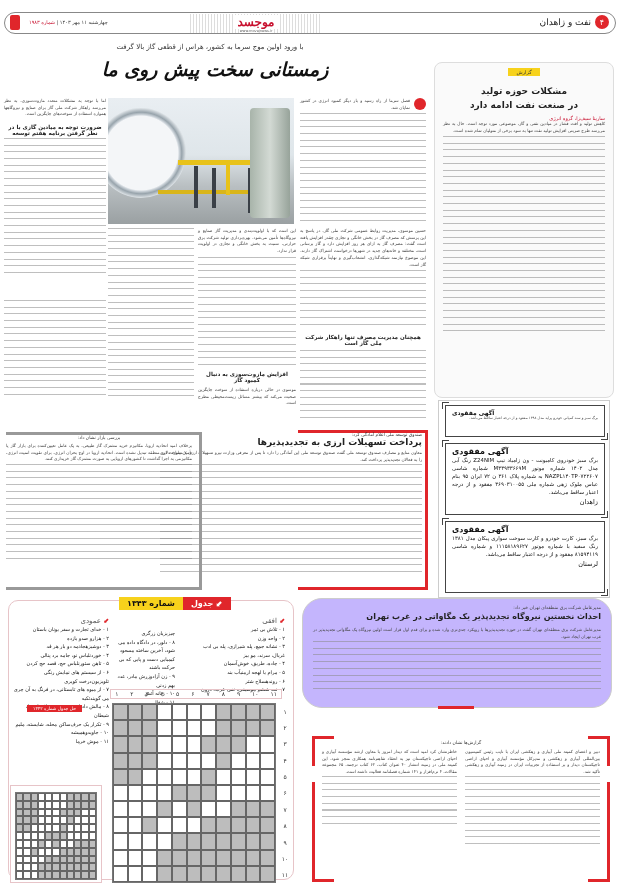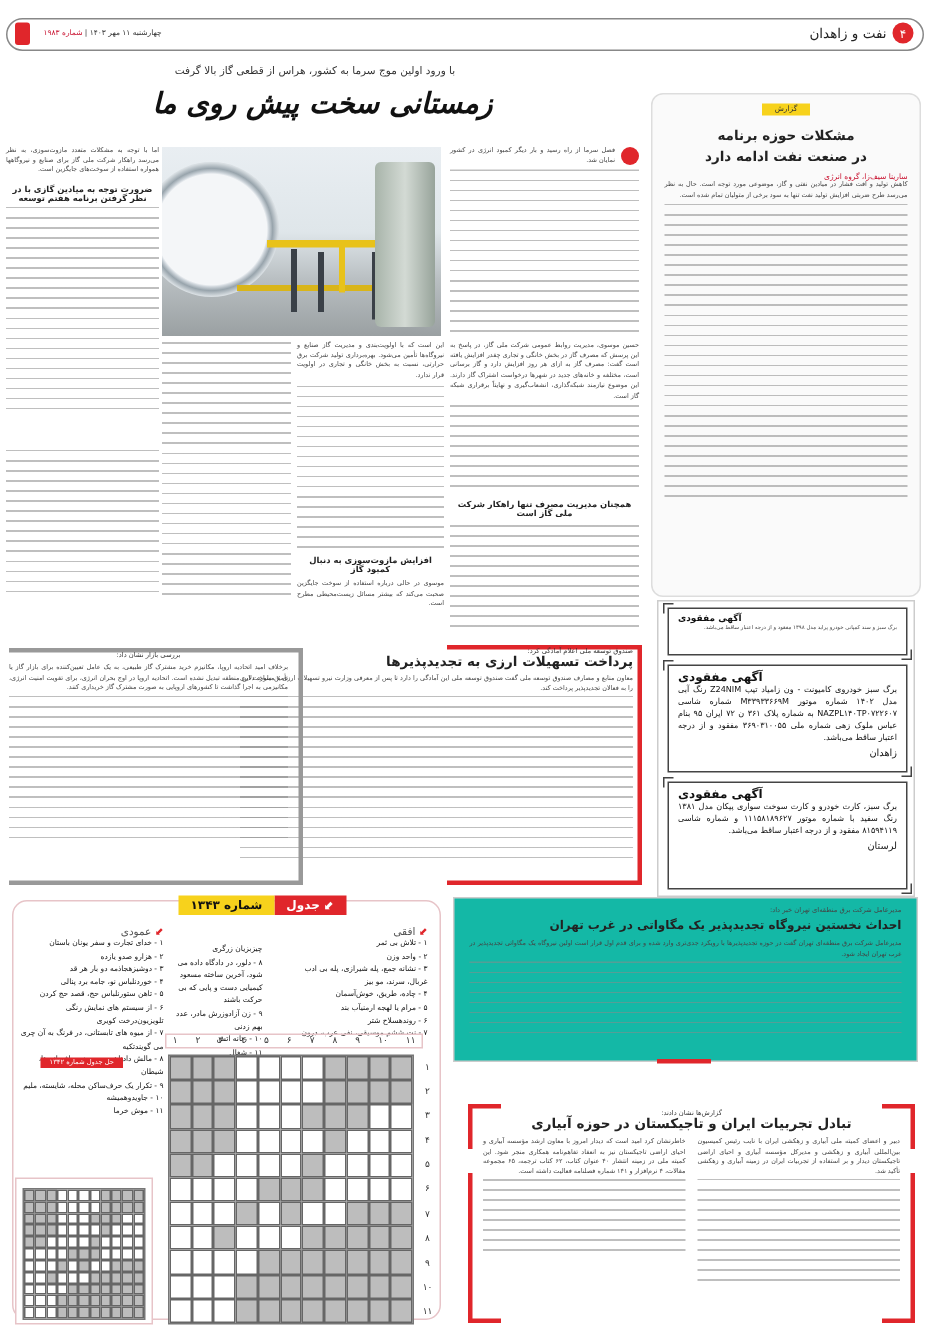--- a/index.html
+++ b/index.html
@@ -29,39 +29,43 @@
 .side-title{font-size:9px;font-weight:bold;text-align:center;line-height:14px;color:#222}
 .byline{font-size:5px;color:#c8102e}
 .adbox{position:absolute;border:1.5px solid #444;background:#fff;padding:3px 6px}
 .adbox:before,.adbox:after{content:"";position:absolute;width:6px;height:6px;border:1.5px solid #444}
 .adbox:before{top:-4px;left:-4px;border-right:none;border-bottom:none}
 .adbox:after{bottom:-4px;right:-4px;border-left:none;border-top:none}
 .ad-title{font-size:8px;font-weight:bold;text-align:left;color:#111}
 .ad-body{font-size:6.3px;line-height:10px;color:#111;text-align:justify}
 .ad-city{font-size:6.5px;color:#111;margin-top:2px}
 .sub-h{font-size:5.6px;font-weight:bold;text-align:center;color:#222}
-.box-grey{left:302px;top:598px;width:310px;height:110px;border:1px solid #ccc;border-radius:0;background:#14b8a6}
+.box-grey{left:302px;top:598px;width:310px;height:110px;border:1px solid #ccc;border-radius:20px;background:#c4b5fd}
 .cross{left:8px;top:600px;width:286px;height:280px;border:1px solid #e7c4c8;border-radius:10px}
 .cw-tab-red{background:#e0262b;color:#fff;font-size:8px;font-weight:bold;padding:2px 8px}
 .cw-tab-yel{background:#f7d21c;color:#111;font-size:8px;font-weight:bold;padding:2px 8px}
 .clue{font-size:5px;line-height:8.6px;color:#111}
 .clue-h{font-size:7px;color:#555}
 .grid{position:absolute;display:grid;border:1px solid #777}
 .cell{border:0.5px solid #666;background:#fff}
 .cell.b{background:#bdbdbd}
 .small-sol{left:10px;top:785px;width:92px;height:98px;border:1px solid #e7c4c8;background:#fff}
 </style>
 </head>
 <body>
 
 <div class="abs hdr">
   <div class="sec">
     <span class="pg-num">۴</span>
     <span>نفت و زاهدان</span>
   </div>
+  <div class="logo">
+    <span class="name">موجسد</span>
+    <span class="url">www.movajnews.ir</span>
+  </div>
   <div class="date">
     <span>چهارشنبه ۱۱ مهر ۱۴۰۳</span> | <span class="num">شماره ۱۹۸۳</span>
   </div>
   <div class="mark"></div>
 </div>
 
 <div class="abs supra" style="left:60px;top:43px;width:300px;">با ورود اولین موج سرما به کشور، هراس از قطعی گاز بالا گرفت</div>
 <div class="abs main-title" style="left:90px;top:58px;width:250px;font-style:italic;">زمستانی سخت پیش روی ما</div>
 
 <div class="abs photo">
@@ -99,21 +103,21 @@
 <div class="abs" style="left:198px;top:228px;width:98px;">
   <div class="col-text">این است که با اولویت‌بندی و مدیریت گاز صنایع و نیروگاه‌ها تأمین می‌شود. بهره‌برداری تولید شرکت برق حرارتی، نسبت به بخش خانگی و تجاری در اولویت قرار ندارد.</div>
   <div class="lines" style="height:110px;margin-top:2px"></div>
   <div class="sub-h" style="margin:4px 0">افزایش مازوت‌سوزی به دنبال کمبود گاز</div>
   <div class="col-text">موسوی در حالی درباره استفاده از سوخت جایگزین صحبت می‌کند که بیشتر مسائل زیست‌محیطی مطرح است.</div>
 </div>
 <div class="abs lines" style="left:108px;top:228px;width:86px;height:172px"></div>
 
 <div class="abs sidebox">
   <div style="text-align:center;margin-top:-4px"><span class="tag">گزارش</span></div>
-  <div class="side-title" style="margin-top:6px">مشکلات حوزه برنامه</div>
+  <div class="side-title" style="margin-top:6px">مشکلات حوزه تولید</div>
   <div class="side-title">در صنعت نفت ادامه دارد</div>
   <div style="padding:3px 8px">
     <div class="byline">سارینا سیف‌زا، گروه انرژی</div>
     <div class="col-text">کاهش تولید و افت فشار در میادین نفتی و گاز، موضوعی مورد توجه است. حال به نظر می‌رسد طرح ضربتی افزایش تولید نفت تنها به سود برخی از متولیان تمام شده است.</div>
     <div class="lines" style="height:200px;margin-top:2px"></div>
   </div>
 </div>
 
 <div class="abs" style="left:438px;top:400px;width:172px;height:198px;border:1px solid #ccc;background:#fff">
   <div class="adbox" style="left:6px;top:4px;width:160px;height:32px">
@@ -156,21 +160,20 @@
   </div>
   <div style="position:absolute;left:135px;bottom:-2px;width:36px;height:3px;background:#e0262b"></div>
 </div>
 
 <div class="abs" style="left:312px;top:736px;width:298px;height:146px">
   <div style="position:absolute;right:0;top:0;width:22px;height:30px;border-top:3px solid #e0262b;border-right:3px solid #e0262b"></div>
   <div style="position:absolute;left:0;top:0;width:22px;height:30px;border-top:3px solid #e0262b;border-left:3px solid #e0262b"></div>
   <div style="position:absolute;right:0;bottom:0;width:22px;height:100px;border-bottom:3px solid #e0262b;border-right:3px solid #e0262b"></div>
   <div style="position:absolute;left:0;bottom:0;width:22px;height:100px;border-bottom:3px solid #e0262b;border-left:3px solid #e0262b"></div>
   <div class="supra" style="font-size:4.5px;margin-top:4px">گزارش‌ها نشان دادند:</div>
-  <div style="font-size:9px;font-weight:bold;color:#222;text-align:center">تبادل تجربیات ایران و تاجیکستان در حوزه آبیاری</div>
   <div style="display:flex;gap:8px;padding:4px 10px">
     <div style="flex:1">
       <div class="col-text">دبیر و اعضای کمیته ملی آبیاری و زهکشی ایران با نایب رئیس کمیسیون بین‌المللی آبیاری و زهکشی و مدیرکل مؤسسه آبیاری و احیای اراضی تاجیکستان دیدار و بر استفاده از تجربیات ایران در زمینه آبیاری و زهکشی تأکید شد.</div>
       <div class="lines" style="height:70px"></div>
     </div>
     <div style="flex:1">
       <div class="col-text">خاطرنشان کرد امید است که دیدار امروز با معاون ارشد مؤسسه آبیاری و احیای اراضی تاجیکستان نیز به انعقاد تفاهم‌نامه همکاری منجر شود. این کمیته ملی در زمینه انتشار ۴۰ عنوان کتاب، ۶۲ کتاب ترجمه، ۶۵ مجموعه مقالات، ۴ نرم‌افزار و ۱۴۱ شماره فصلنامه فعالیت داشته است.</div>
       <div class="lines" style="height:50px"></div>
     </div>
   </div>

